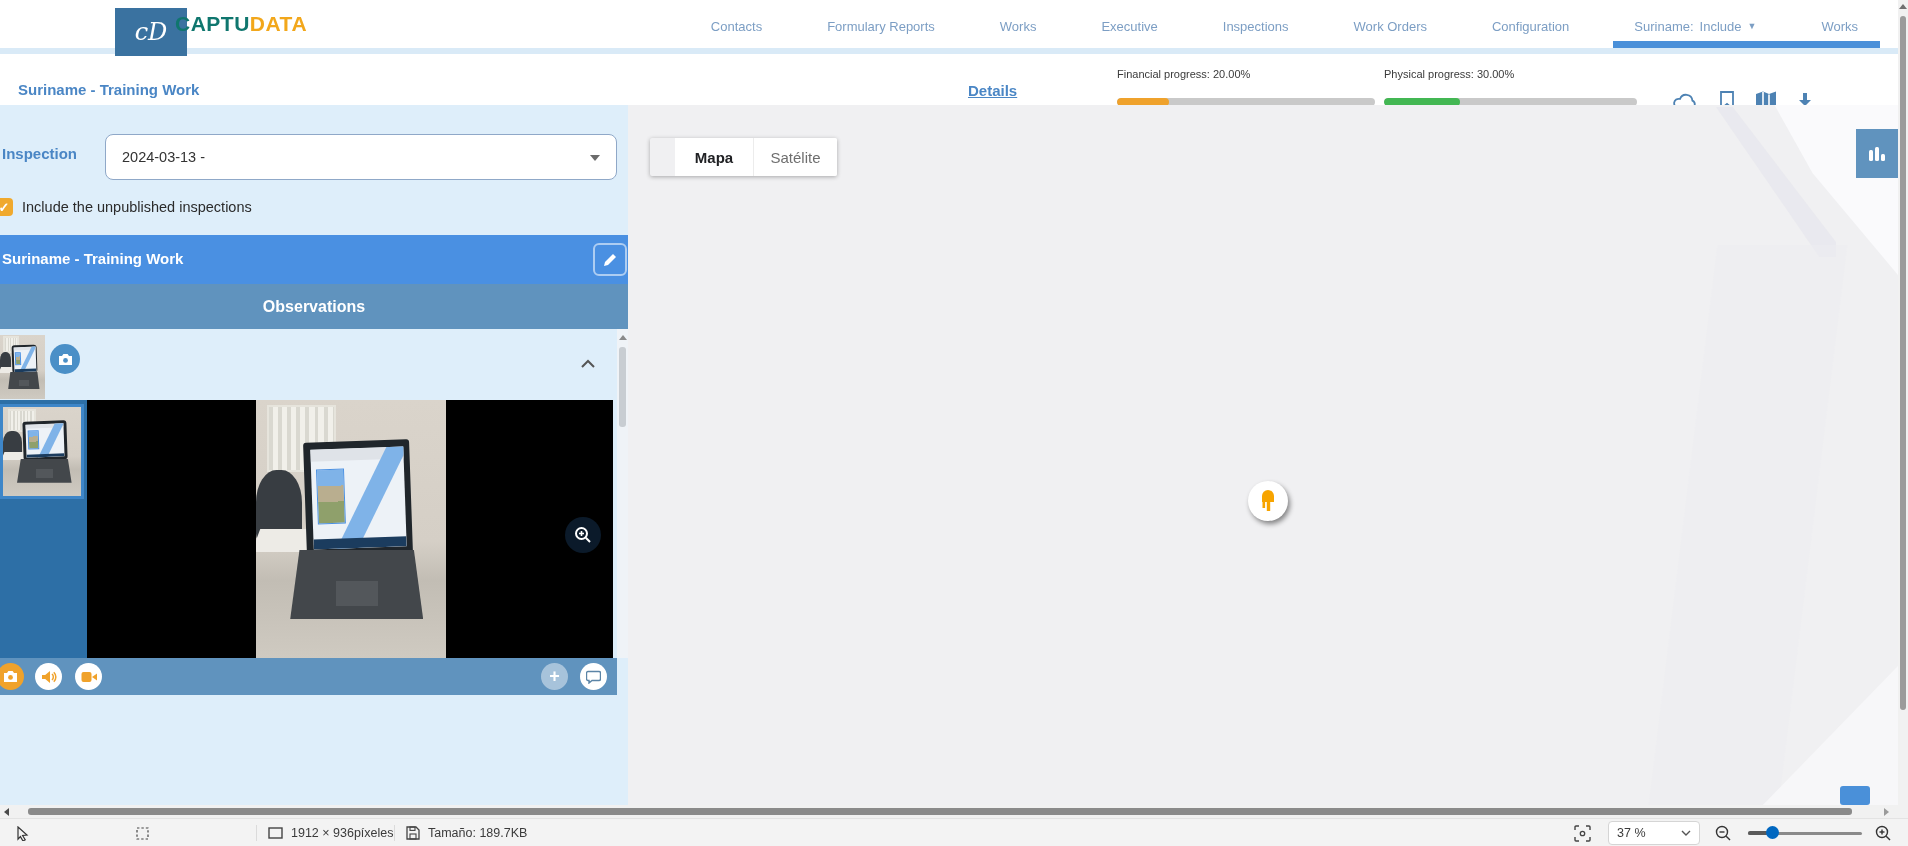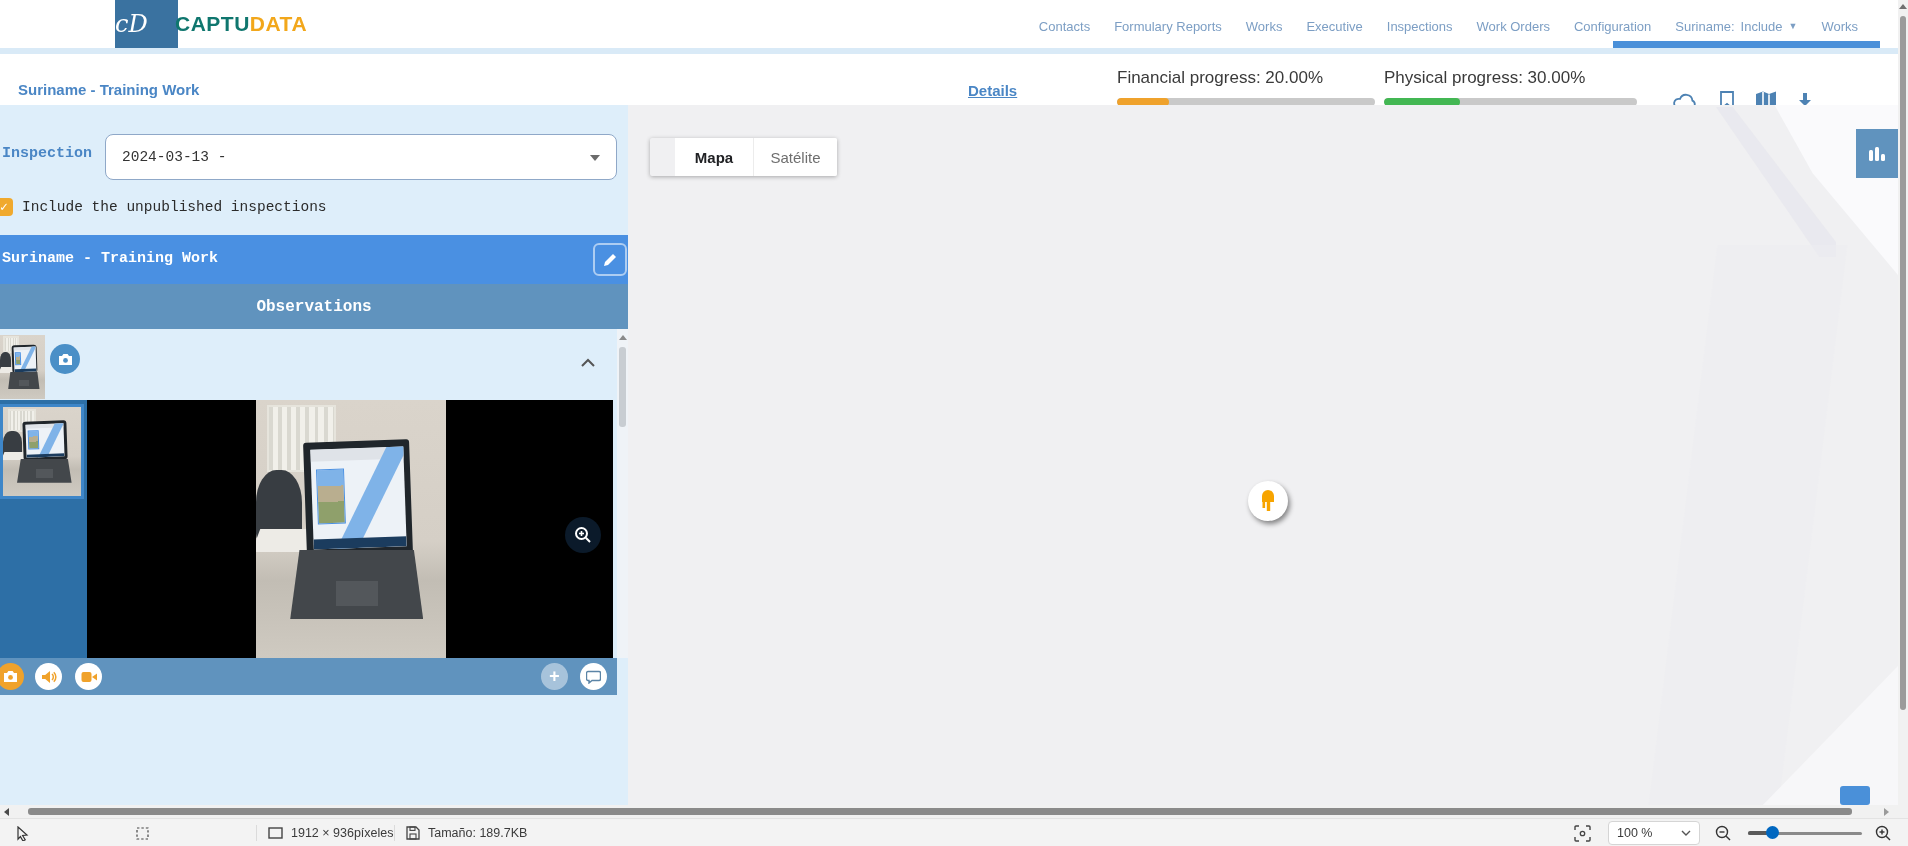--- a/index.html
+++ b/index.html
@@ -2,47 +2,47 @@
 <html><head>
 <meta charset="utf-8">
 <style>
   * { margin:0; padding:0; box-sizing:border-box; }
   html,body { width:1908px; height:846px; overflow:hidden; background:#fff;
     font-family:"Liberation Sans", sans-serif; }
   .stage { position:relative; width:1908px; height:846px; background:#fff; }
 
   
   .topnav { position:absolute; left:0; top:0; width:1898px; height:48px; background:#fff; z-index:5; }
-  .logo-box { position:absolute; left:115px; top:0; width:63px; height:48px; background:#3A72A0;
-    display:flex; align-items:center; cursor:pointer; }
+  .logo-box { position:absolute; left:115px; top:8px; width:72px; height:48px; background:#3A72A0;
+    display:flex; align-items:center; justify-content:center; cursor:pointer; }
   .logo-box span { color:#fff; font-family:"DejaVu Serif", serif; font-style:italic; font-size:24px; line-height:1; }
   .brand { position:absolute; left:175px; top:12px; font-size:21px; font-weight:700; letter-spacing:.5px; }
   .brand .b1 { color:#0f766e; } .brand .b2 { color:#F2A71B; }
-  .navlinks { position:absolute; right:40px; top:0; height:52px; display:flex; align-items:center; gap:24px; }
+  .navlinks { position:absolute; right:40px; top:0; height:52px; display:flex; align-items:center; gap:65px; }
   .navlinks a { color:#7C9EC4; font-size:13px; text-decoration:none; cursor:pointer; white-space:nowrap; }
   .lang { display:flex; align-items:center; gap:6px; }
   .lang .caret { color:#7C9EC4; font-size:9px; }
   .nav-band { position:absolute; left:0; top:48px; width:1898px; height:6px; background:#D9EAF7; }
   .nav-indicator { position:absolute; left:1613px; top:41px; width:267px; height:7px; background:#4A90D9; z-index:6; }
 
   
   .subheader { position:absolute; left:0; top:54px; width:1898px; height:51px; background:#fff; }
   .page-title { position:absolute; left:18px; top:27px; font-size:15px; font-weight:700; color:#4A86C5; }
   .details { position:absolute; left:968px; top:28px; font-size:15px; font-weight:700; color:#4A86C5;
     text-decoration:underline; cursor:pointer; }
-  .prog-label { position:absolute; top:14px; font-size:17px; color:#3A3A3A; }
+  .prog-label { position:absolute; top:14px; font-size:11px; color:#3A3A3A; }
   .prog-track { position:absolute; top:44px; height:8px; background:#C9C9C9; border-radius:4px; overflow:hidden; }
   .prog-fill { height:100%; border-radius:4px; }
   .fin-label { left:1117px; } .fin-track { left:1117px; width:258px; } .fin-fill { background:#EFA22C; }
   .phy-label { left:1384px; } .phy-track { left:1384px; width:253px; } .phy-fill { background:#43B753; }
   .hdr-icons { position:absolute; left:1672px; top:36px; display:flex; gap:18px; align-items:center; }
   .hdr-icons svg { display:block; cursor:pointer; }
 
   
-  .sidebar { position:absolute; left:0; top:105px; width:628px; height:700px; background:#DEEEFA;font-family:Liberation Mono, monospace; }
+  .sidebar { position:absolute; left:0; top:105px; width:628px; height:700px; background:#DEEEFA; }
   .insp-label { position:absolute; left:2px; top:40px; font-size:15px; font-weight:700; color:#4A86C5; }
   .insp-select { position:absolute; left:105px; top:29px; width:512px; height:46px; background:#fff;
     border:1px solid #8FA8C8; border-radius:8px; display:flex; align-items:center; padding:0 16px;
     font-size:14.5px; color:#333; cursor:pointer; }
   .insp-caret { position:absolute; right:16px; top:20px; width:0; height:0;
     border-left:5px solid transparent; border-right:5px solid transparent; border-top:6px solid #6b6b6b; }
   .chk-row { position:absolute; left:0; top:93px; height:22px; display:flex; align-items:center; }
   .chk-box { position:absolute; left:-5px; top:0; width:18px; height:18px; background:#F0A92D; border-radius:4px;
     color:#fff; font-size:13px; font-weight:700; display:flex; align-items:center; justify-content:center; cursor:pointer; }
   .chk-label { position:absolute; left:22px; top:1px; font-size:14.5px; color:#2B2B2B; white-space:nowrap; }
@@ -393,21 +393,21 @@
       </svg>
       <span>Tamaño: 189.7KB</span>
     </div>
     <div class="sb-item" style="left:1574px">
       <svg width="17" height="17" viewBox="0 0 17 17">
         <path d="M1 5 V2 a1 1 0 0 1 1-1 h3 M12 1 h3 a1 1 0 0 1 1 1 v3 M16 12 v3 a1 1 0 0 1 -1 1 h-3 M5 16 H2 a1 1 0 0 1 -1 -1 v-3" fill="none" stroke="#444" stroke-width="1.4"></path>
         <circle cx="8.5" cy="8.5" r="2.2" fill="none" stroke="#444" stroke-width="1.3"></circle>
       </svg>
     </div>
     <div class="zoom-combo">
-      <span>100 %</span>
+      <span>37 %</span>
       <svg width="10" height="6" viewBox="0 0 10 6">
         <polyline points="1,1 5,5 9,1" fill="none" stroke="#555" stroke-width="1.4"></polyline>
       </svg>
     </div>
     <div class="sb-item" style="left:1714px">
       <svg width="18" height="18" viewBox="0 0 18 18">
         <circle cx="8" cy="8" r="5.5" fill="none" stroke="#333" stroke-width="1.4"></circle>
         <line x1="12.2" y1="12.2" x2="16" y2="16" stroke="#333" stroke-width="1.4"></line>
         <line x1="5.5" y1="8" x2="10.5" y2="8" stroke="#333" stroke-width="1.4"></line>
       </svg>

